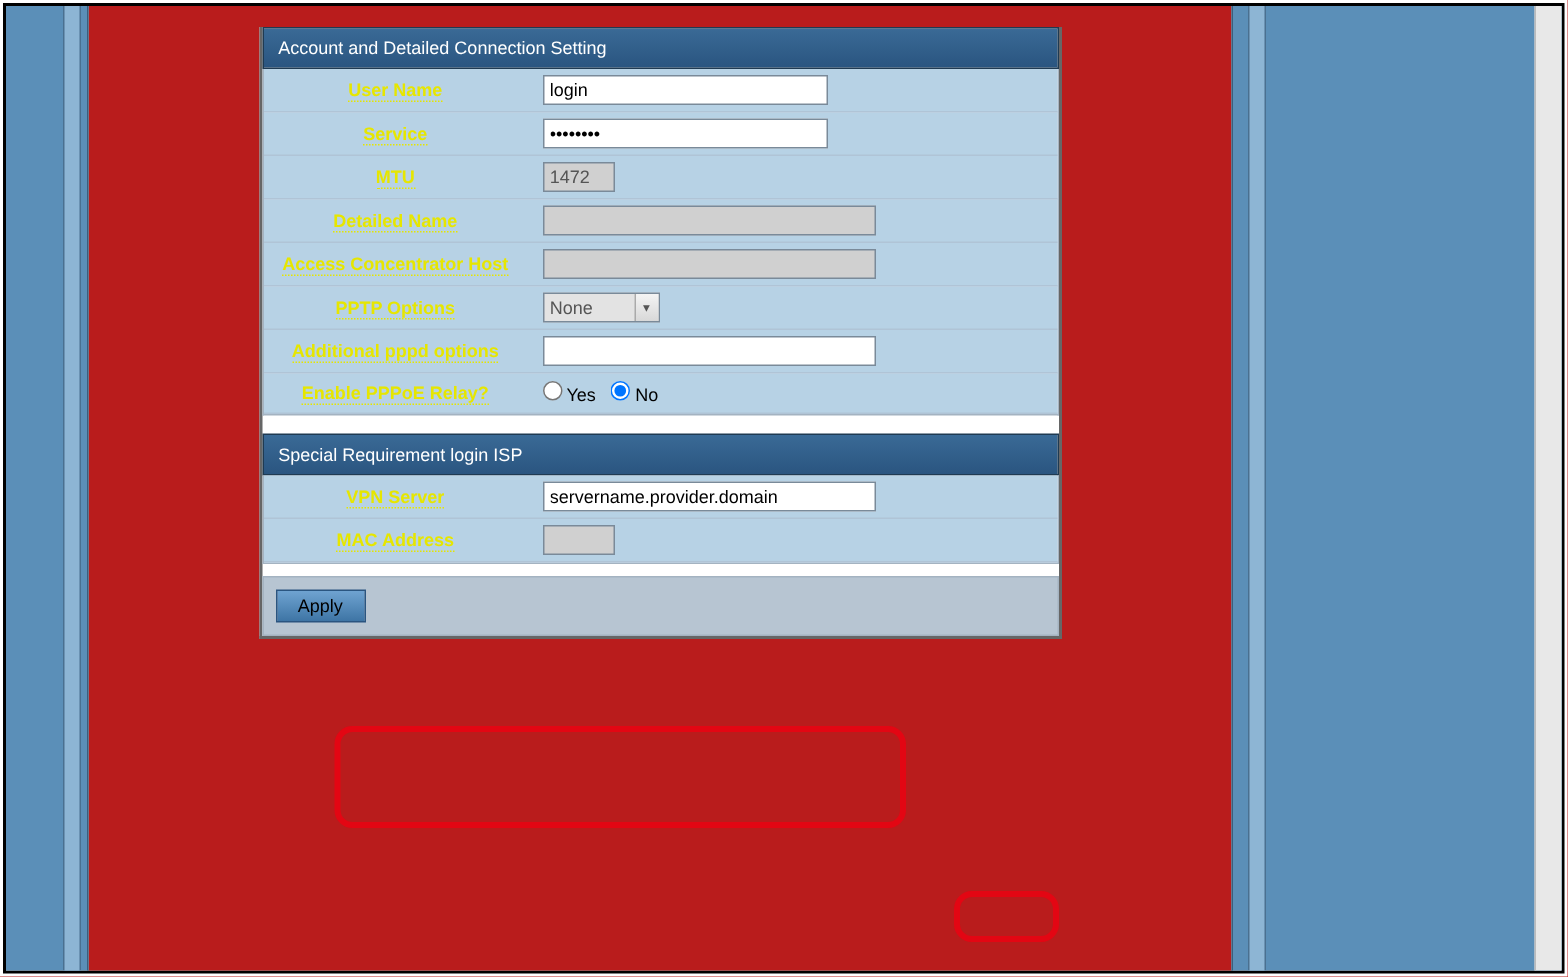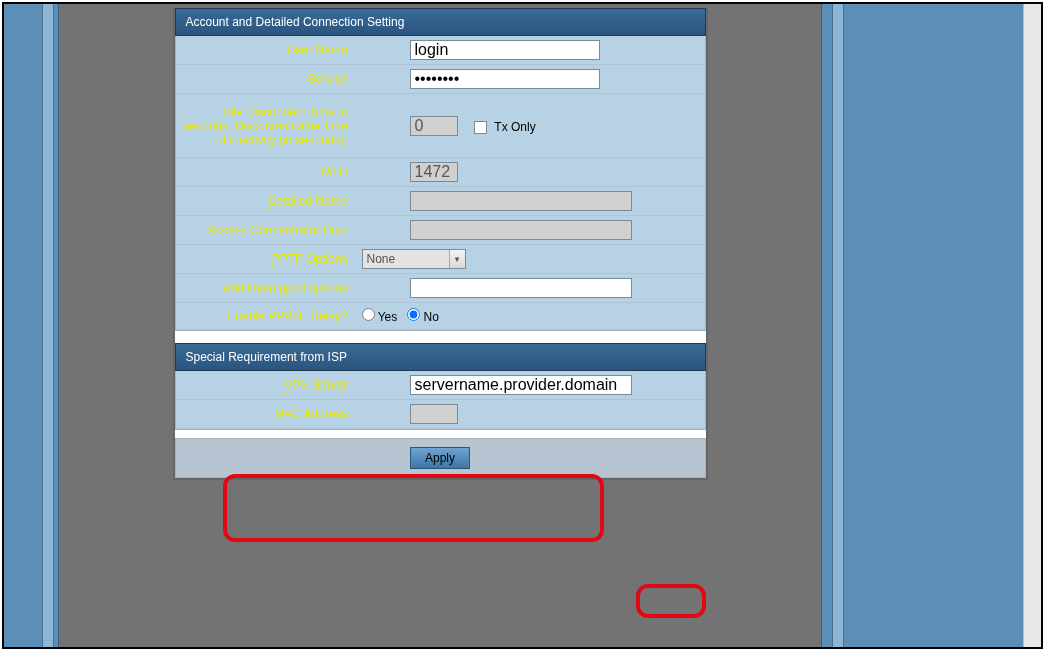--- a/index.html
+++ b/index.html
@@ -30,24 +30,24 @@
     right: 4px;
     top: 0;
     bottom: 0;
     width: 12px;
     background: #8db5d4;
     border-left: 1px solid #4a7090;
     border-right: 1px solid #4a7090;
   }
   .center {
     flex: 1;
-    background: #737373;
+    background: #b91c1c;
     display: flex;
     justify-content: center;
-    padding-top: 4px;
+    padding-top: 14px;
   }
   .panel {
     width: 535px;
     border-left: 2px solid #666;
     border-right: 2px solid #666;
     border-bottom: 2px solid #666;
     background: #fff;
   }
   .right-rail {
     width: 220px;
@@ -88,48 +88,48 @@
   }
   table.form { width: 100%; border-collapse: collapse; }
   table.form tr { border-bottom: 1px solid #b0c4d6; }
   table.form td {
     background: #b7d2e5;
     padding: 4px 6px;
     vertical-align: middle;
   }
   table.form td.label {
     width: 180px;
-    text-align: right;
+    text-align: center;
     padding: 6px 8px 6px 4px;
     vertical-align: middle;
+    font-weight: bold;
   }
   .field-label {
     color: #e6e600;
     font-size: 12px;
     border-bottom: 1px dotted #e6e600;
     cursor: help;
   }
   input[type="text"], input[type="password"] {
     border: 1px solid #7a8a99;
     background: #fff;
-    font-size: 16px;
+    font-size: 12px;
     padding: 2px 4px;
     height: 20px;
-    margin-left: 48px;
   }
   input.disabled-input {
     background: #d0d0d0;
     color: #555;
   }
   input.short { width: 48px; }
   input.med { width: 190px; }
   input.long { width: 222px; }
   .select-box {
     display: inline-block;
-    width: 104px;
+    width: 78px;
     height: 20px;
     border: 1px solid #7a8a99;
     background: #e3e3e3;
     position: relative;
     color: #555;
     font-size: 12px;
     padding: 2px 4px;
   }
   .select-arrow {
     position: absolute;
@@ -149,21 +149,21 @@
     display:inline-block;
     width:13px;height:13px;
     border:1px solid #7a8a99;
     background:#fff;
     vertical-align:middle;
     margin-right:4px;
   }
   .button-row {
     background: #b7c5d2;
     padding: 8px;
-    text-align: center;
+    text-align: left;
     border: 1px solid #a4b3c1;
     margin-top: 8px;
   }
   .apply-btn {
     display:inline-block;
     padding: 3px 14px;
     background: linear-gradient(to bottom,#6fa3d1,#3e75a5);
     border: 1px solid #2a5580;
     color: #000;
     font-size: 12px;
@@ -196,29 +196,20 @@
         <div class="section-body">
           <table class="form">
             <tbody>
                 <tr>
               <td class="label"><span class="field-label">User Name</span></td>
               <td><input type="text" class="med" value="login" style=""></td>
             </tr>
             <tr>
               <td class="label"><span class="field-label">Service</span></td>
               <td><input type="text" class="med" value="••••••••" style=""></td>
-            </tr>
-            <tr>
-              <td class="label" style="height:64px;"><span class="field-label">Idle Disconnect Time in seconds: Disconnect after time of inactivity (in seconds):</span></td>
-              <td>
-                <input type="text" class="short disabled-input" readonly="" value="0" style="">
-                &nbsp;&nbsp;&nbsp;
-                <span class="checkbox-box"></span>
-                <span>Tx Only</span>
-              </td>
             </tr>
             <tr>
               <td class="label"><span class="field-label">MTU</span></td>
               <td><input type="text" class="short disabled-input" readonly="" value="1472" style=""></td>
             </tr>
             <tr>
               <td class="label"><span class="field-label">Detailed Name</span></td>
               <td><input type="text" class="long disabled-input" readonly="" value="" style=""></td>
             </tr>
             <tr>
@@ -248,21 +239,21 @@
                 <span>No</span>
               </td>
             </tr>
           </tbody>
             </table>
         </div>
 
         <div class="spacer"></div>
 
         <div class="section-header">
-          <span>Special Requirement from ISP</span>
+          <span>Special Requirement login ISP</span>
         </div>
         <div class="section-body">
           <table class="form">
             <tbody>
                 <tr>
               <td class="label"><span class="field-label">VPN Server</span></td>
               <td><input type="text" class="long" value="servername.provider.domain" style=""></td>
             </tr>
             <tr>
               <td class="label"><span class="field-label">MAC Address</span></td>

